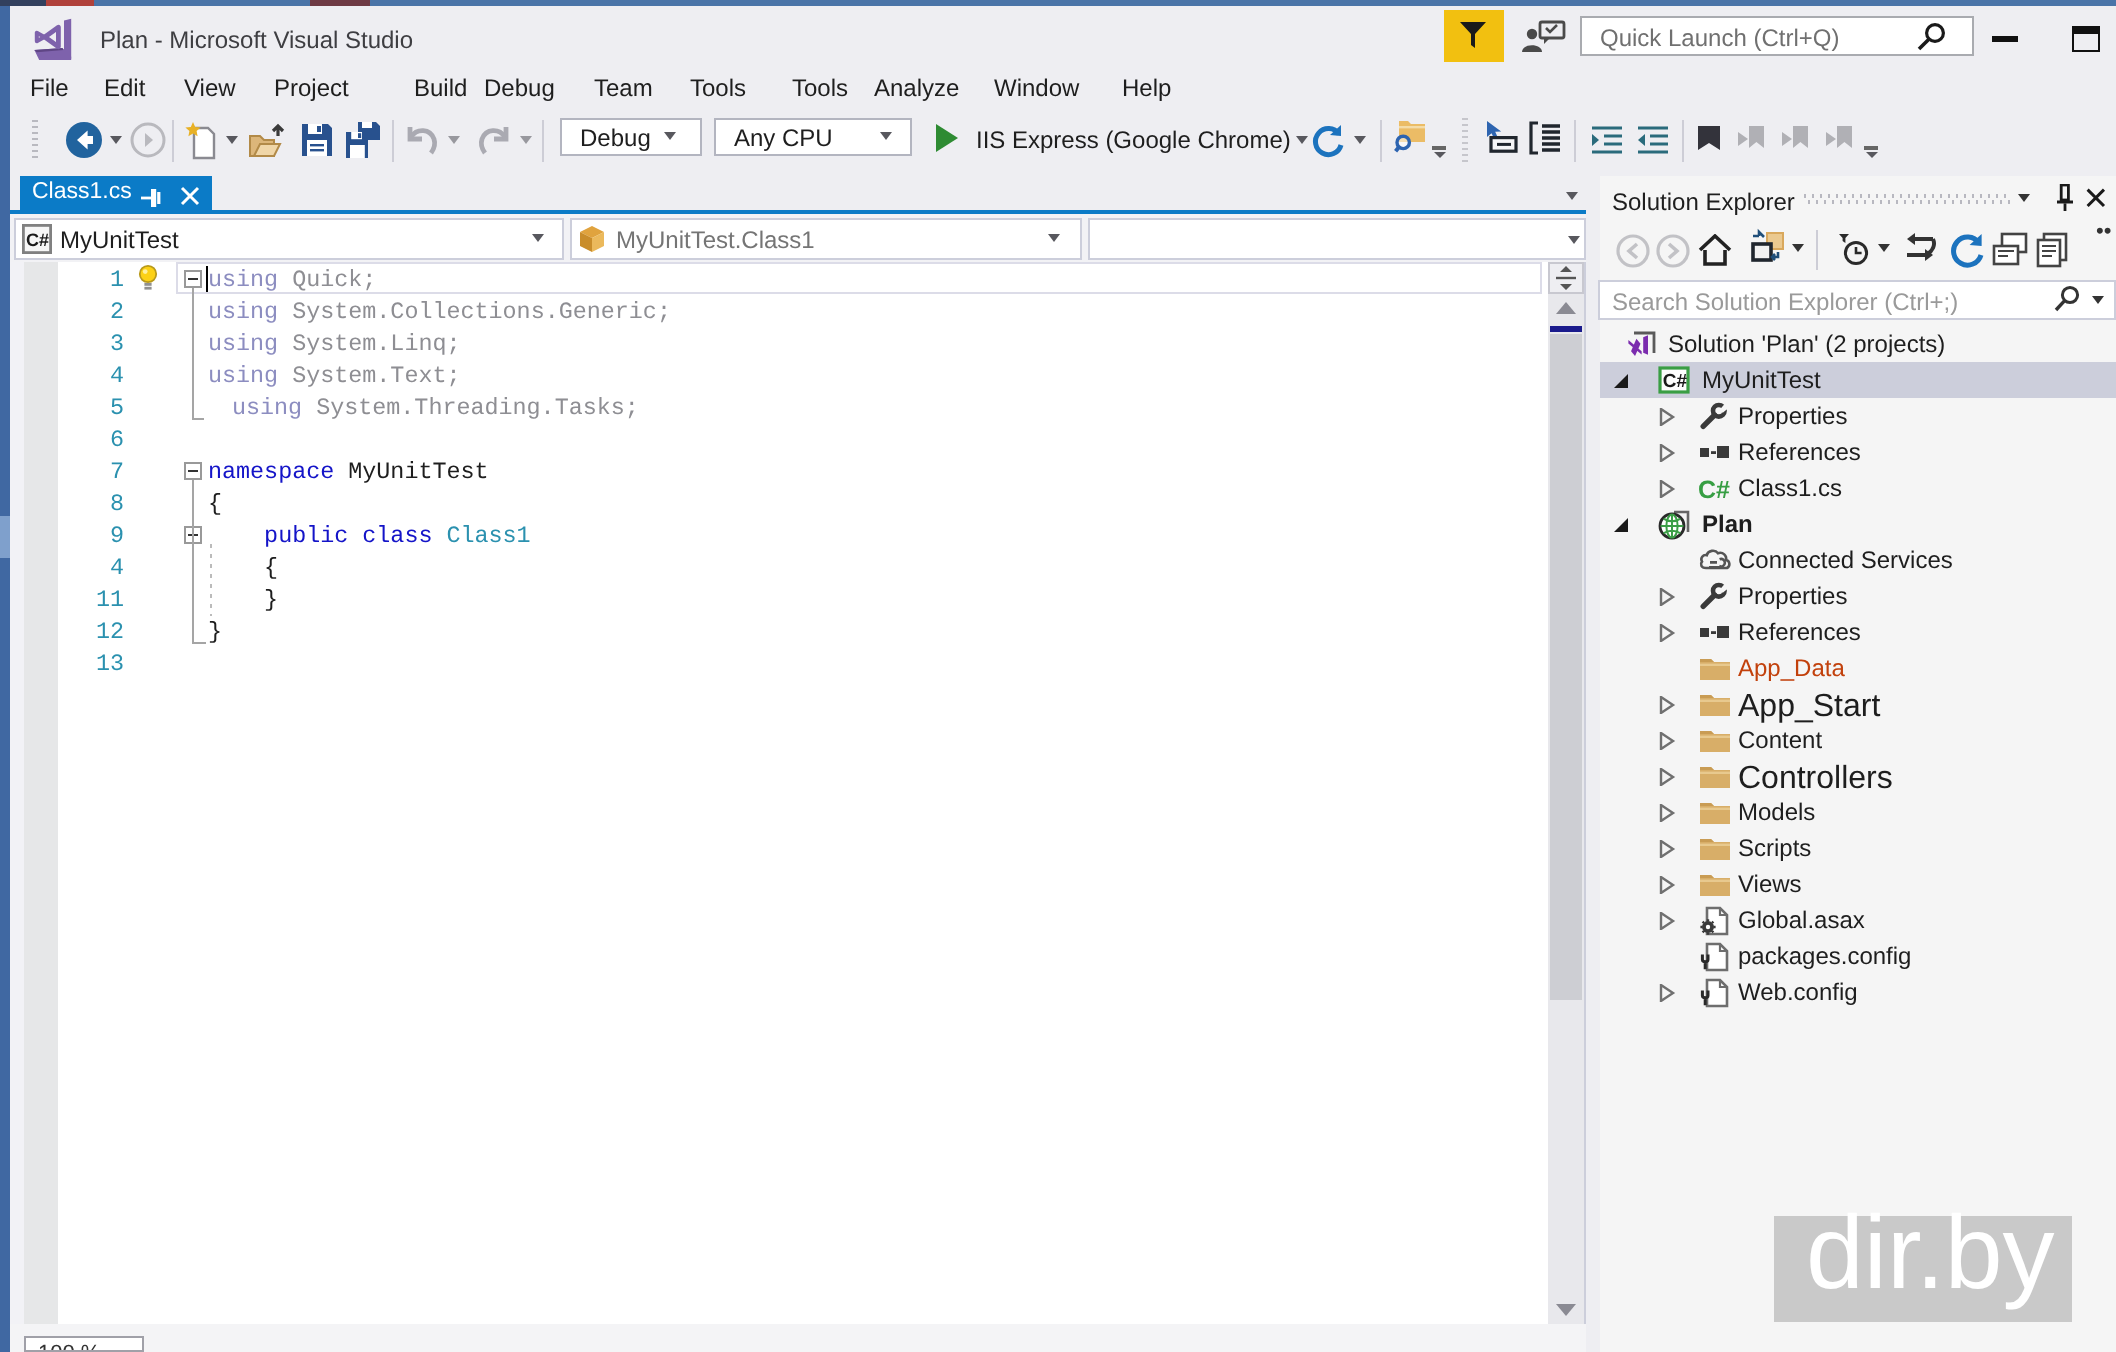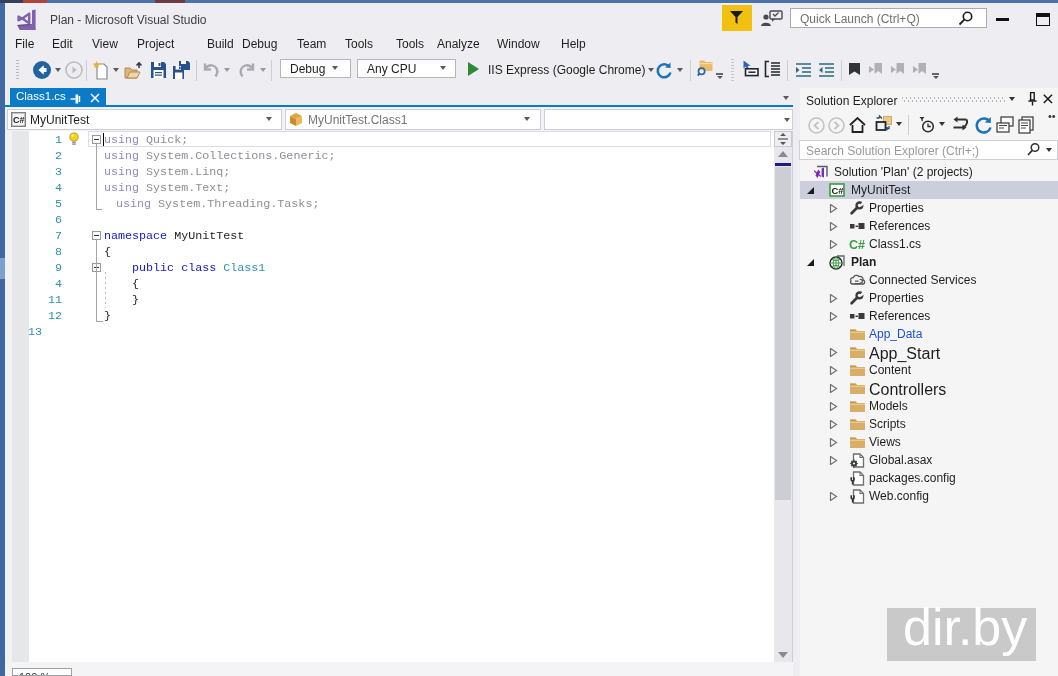--- a/index.html
+++ b/index.html
@@ -217,21 +217,21 @@
 <div class="abs mono" style="left:28px;top:245px;width:34px;text-align:right;color:#2B91AF">8</div>
 <div class="abs mono" style="left:104px;top:245px"><span style="color:#1E1E1E">{</span></div>
 <div class="abs mono" style="left:28px;top:261px;width:34px;text-align:right;color:#2B91AF">9</div>
 <div class="abs mono" style="left:104px;top:261px"><span style="color:#1414C8">    public class</span><span style="color:#2B91AF"> Class1</span></div>
 <div class="abs mono" style="left:28px;top:277px;width:34px;text-align:right;color:#2B91AF">4</div>
 <div class="abs mono" style="left:104px;top:277px"><span style="color:#1E1E1E">    {</span></div>
 <div class="abs mono" style="left:28px;top:293px;width:34px;text-align:right;color:#2B91AF">11</div>
 <div class="abs mono" style="left:104px;top:293px"><span style="color:#1E1E1E">    }</span></div>
 <div class="abs mono" style="left:28px;top:309px;width:34px;text-align:right;color:#2B91AF">12</div>
 <div class="abs mono" style="left:104px;top:309px"><span style="color:#1E1E1E">}</span></div>
-<div class="abs mono" style="left:28px;top:325px;width:34px;text-align:left;color:#2B91AF">13</div>
+<div class="abs mono" style="left:28px;top:325px;width:34px;text-align:right;color:#2B91AF">13</div>
 <div class="abs" style="left:103px;top:133px;width:1.4px;height:13px;background:#000"></div>
 <svg class="abs" style="left:68px;top:132px" width="12" height="14" viewBox="0 0 12 14">
 <circle cx="6" cy="5" r="4.1" fill="#FCD116" stroke="#B99A1B" stroke-width="0.9"></circle>
 <circle cx="4.6" cy="3.8" r="1.2" fill="#FEF0A0"></circle>
 <rect x="4.2" y="9.5" width="3.6" height="1.4" fill="#909090"></rect>
 <rect x="4.2" y="11.4" width="3.6" height="1.4" fill="#909090"></rect>
 </svg>
 <div class="abs" style="left:92px;top:135px;width:9px;height:9px;background:#fff;border:1px solid #999"></div>
 <div class="abs" style="left:94px;top:139px;width:5px;height:1px;background:#333"></div>
 <div class="abs" style="left:92px;top:231px;width:9px;height:9px;background:#fff;border:1px solid #999"></div>
@@ -398,21 +398,21 @@
 <rect x="1" y="6" width="4.5" height="4.5" fill="#3A3A3A"></rect>
 <rect x="6.5" y="7.6" width="2.5" height="1.4" fill="#3A3A3A"></rect>
 <rect x="9.5" y="5" width="6" height="6" fill="#3A3A3A"></rect>
 </svg>
 <div class="abs" style="left:869px;top:309px;font-size:12px;color:#1E1E1E;white-space:nowrap;font-weight:normal">References</div>
 <svg class="abs" style="left:849px;top:327px" width="17" height="14" viewBox="0 0 17 14">
 <path d="M1 2.5 L6.5 2.5 L8 4 L16 4 L16 13 L1 13 Z" fill="#D8AE68"></path>
 <path d="M1 2.5 L6.5 2.5 L8 4 L1 4 Z" fill="#C99C54"></path>
 <rect x="1" y="4.8" width="15" height="1.2" fill="#E8C98E"></rect>
 </svg>
-<div class="abs" style="left:869px;top:327px;font-size:12px;color:#1d4ed8;white-space:nowrap;font-weight:normal">App_Data</div>
+<div class="abs" style="left:869px;top:327px;font-size:12px;color:#c2410c;white-space:nowrap;font-weight:normal">App_Data</div>
 <svg class="abs" style="left:829px;top:348px" width="9" height="9" viewBox="0 0 9 9">
     <path d="M1.5 0.5 L7.5 4.5 L1.5 8.5 Z" fill="none" stroke="#707070" stroke-width="1.2"></path>
   </svg>
 <svg class="abs" style="left:849px;top:345px" width="17" height="14" viewBox="0 0 17 14">
 <path d="M1 2.5 L6.5 2.5 L8 4 L16 4 L16 13 L1 13 Z" fill="#D8AE68"></path>
 <path d="M1 2.5 L6.5 2.5 L8 4 L1 4 Z" fill="#C99C54"></path>
 <rect x="1" y="4.8" width="15" height="1.2" fill="#E8C98E"></rect>
 </svg>
 <div class="abs" style="left:869px;top:345px;font-size:16px;color:#1E1E1E;white-space:nowrap;font-weight:normal">App_Start</div>
 <svg class="abs" style="left:829px;top:366px" width="9" height="9" viewBox="0 0 9 9">

